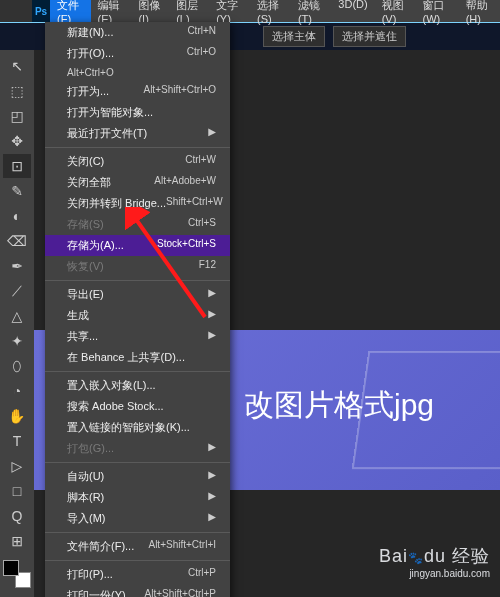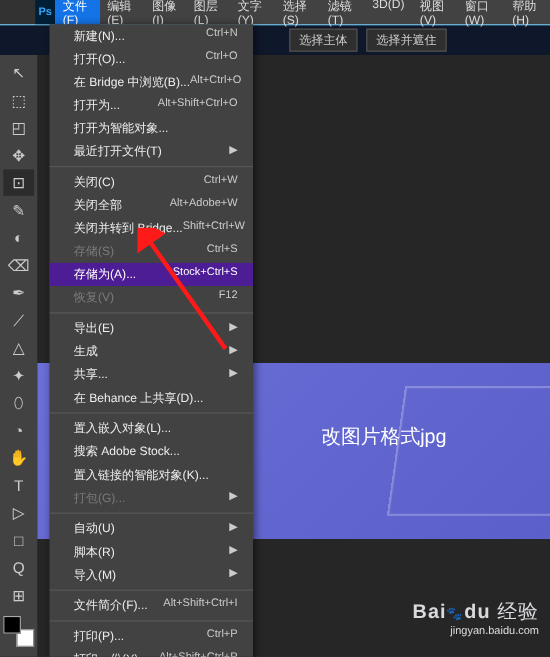--- a/index.html
+++ b/index.html
@@ -13,33 +13,33 @@
   .opt-btn { background: #2f2f2f; border: 1px solid #555; padding: 2px 8px; font-size: 11px; color: #ccc; }
   .workspace { position: absolute; top: 50px; left: 0; right: 0; bottom: 0; display: flex; }
   .toolbar { width: 34px; background: #424242; display: flex; flex-direction: column; align-items: center; padding-top: 4px; gap: 1px; }
   .tool, .tool-swatch { width: 28px; height: 24px; display: flex; align-items: center; justify-content: center; color: #ccc; font-size: 14px; }
   .tool.sel { background: #2c2c2c; }
   .swatches { position: relative; width: 28px; height: 28px; margin-top: 6px; }
   .sw-fg { position: absolute; width: 16px; height: 16px; background: #000; border: 1px solid #aaa; top: 0; left: 0; }
   .sw-bg { position: absolute; width: 16px; height: 16px; background: #fff; border: 1px solid #888; bottom: 0; right: 0; }
   .canvas-area { flex: 1; background: #262626; position: relative; }
   .doc { position: absolute; left: 0; top: 280px; width: 100%; height: 160px; background: linear-gradient(135deg, #6b6fd8, #5a5fc9); overflow: hidden; }
-  .doc-text { color: #fff; font-size: 18px; font-weight: 500; position: absolute; left: 210px; top: 55px; white-space: nowrap; margin-left: 48px; }
+  .doc-text { color: #fff; font-size: 30px; font-weight: 500; position: absolute; left: 210px; top: 55px; white-space: nowrap; }
   .doc-laptop { position: absolute; right: -40px; top: 20px; width: 180px; height: 120px; border: 2px solid rgba(255,255,255,0.25); transform: skewX(-8deg) rotateX(10deg); }
   .dropdown { position: absolute; left: 45px; top: 22px; width: 185px; background: #424242; color: #eee; font-size: 11px; box-shadow: 2px 2px 8px rgba(0,0,0,0.6); z-index: 100; }
   .dd-item { display: flex; justify-content: space-between; padding: 3px 14px 3px 22px; cursor: default; white-space: nowrap; }
   .dd-item.highlight { background: #4c1d95; color: #fff; }
   .dd-sep { height: 1px; background: #5a5a5a; margin: 3px 0; }
   .dd-item .sc { color: #ccc; font-size: 10px; }
   .dd-item.highlight .sc { color: #fff; }
   .dd-item.dis { color: #7a7a7a; }
   .arrow { position: absolute; z-index: 200; left: 125px; top: 207px; pointer-events: none; }
   .watermark { position: absolute; right: 10px; bottom: 18px; color: #eceef2; text-align: right; font-size: 10px; z-index: 50; opacity: 0.9; }
   .watermark .big { font-size: 18px; font-weight: 300; letter-spacing: 1px; }
-  .watermark .big b { font-weight: bold; }
+  .watermark .big b { font-weight: normal; }
   .watermark .paw { font-size: 12px; }
 </style>
 </head>
 <body>
 
 <div class="menubar">
   <div class="ps-logo">Ps</div>
   <div id="menus" style="display: flex;">
       <span class="menu-item active">文件(F)</span>
       <span class="menu-item">编辑(E)</span>
@@ -103,21 +103,20 @@
 <div class="dropdown" id="dropdown">
     <div class="dd-item">
       <span>新建(N)...</span>
       <span class="sc">Ctrl+N</span>
     </div>
     <div class="dd-item">
       <span>打开(O)...</span>
       <span class="sc">Ctrl+O</span>
     </div>
     <div class="dd-item">
-      <span>在 Bridge 中浏览(B)...</span>
       <span class="sc">Alt+Ctrl+O</span>
     </div>
     <div class="dd-item">
       <span>打开为...</span>
       <span class="sc">Alt+Shift+Ctrl+O</span>
     </div>
     <div class="dd-item">
       <span>打开为智能对象...</span>
     </div>
     <div class="dd-item">

